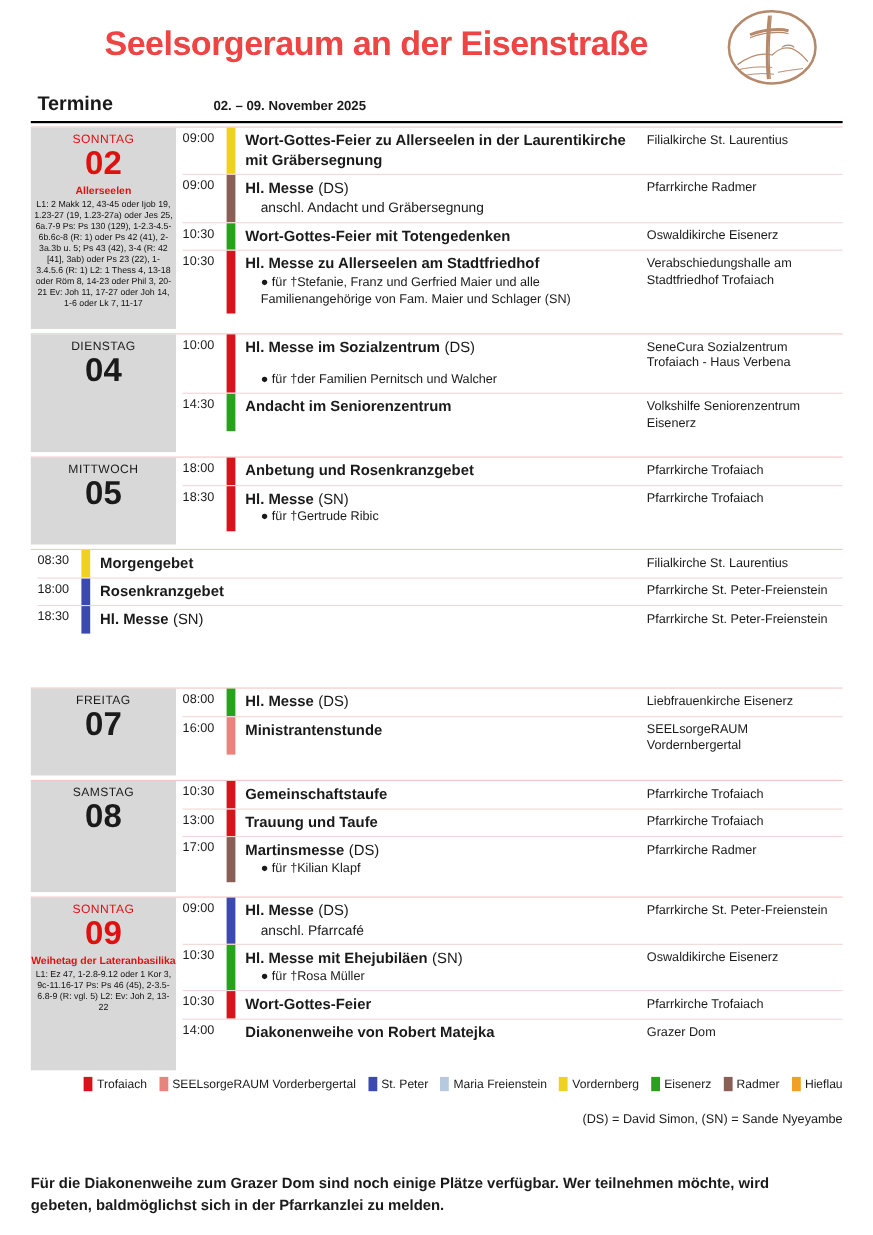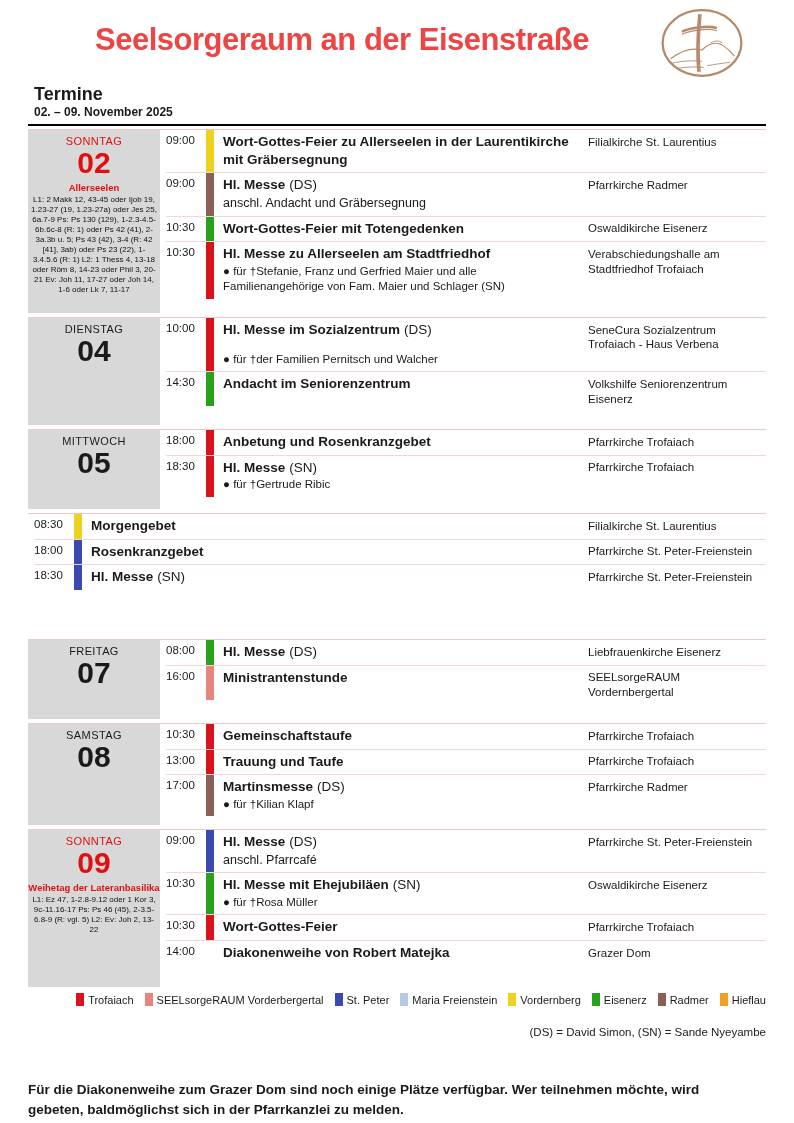--- a/index.html
+++ b/index.html
@@ -4,41 +4,41 @@
 <style>
   html,body{margin:0;padding:0;background:#fff;}
   body{width:794px;height:1123px;box-sizing:border-box;padding:8px 28px 0 28px;
        font-family:"Liberation Sans", sans-serif;color:#1a1a1a;overflow:hidden;}
   
   .hdr{display:flex;align-items:flex-start;}
   .hdr-titlewrap{flex:1;text-align:center;padding-top:14px;}
   .hdr-title{font-size:31px;font-weight:bold;letter-spacing:-0.5px;color:#ef4444;}
   .logo{width:92px;height:70px;margin-right:18px;}
   .termine-row{display:flex;align-items:baseline;border-bottom:2.5px solid #000;
-               padding-bottom:5px;margin-top:6px;flex-direction:column;}
+               padding-bottom:5px;margin-top:6px;}
   .termine{font-size:18px;font-weight:bold;margin-left:6px;width:160px;}
   .daterange{font-size:12px;font-weight:bold;text-align:center;}
   
   .sched{margin-top:3px;}
   .day{display:flex;border-top:1px solid #f2c6c6;margin-bottom:4px;align-items:stretch;}
   .daybox{width:132px;background:#d8d8d8;text-align:center;padding-top:5px;box-sizing:border-box;}
   .dayname{font-size:11px;letter-spacing:0.4px;}
   .daynum{font-size:30px;font-weight:bold;line-height:1.05;}
   .feast{font-size:9.5px;font-weight:bold;color:#e11010;margin-top:3px;}
   .readings{font-size:8px;line-height:1.26;color:#111;padding:2px 3px 4px 3px;text-align:center;}
   .events{flex:1;display:flex;flex-direction:column;padding-left:6px;}
   .event{display:flex;align-items:stretch;padding:0;}
   .event + .event{border-top:1px solid #f0d8d8;}
   .time{width:40px;font-size:11.5px;padding-top:4px;flex:none;}
   .bar{width:8px;flex:none;margin-right:9px;}
   .ebody{flex:1;padding:3px 8px 4px 0;min-width:0;}
   .etitle{font-size:13.5px;line-height:1.3;}
   .etitle .b{font-weight:bold;}
   .etitle .tag{font-weight:400;margin-left:4px;}
-  .note{font-size:11.5px;line-height:1.35;margin-top:1px;}
+  .note{font-size:11.5px;line-height:1.35;margin-top:1px;margin-left:14px;}
   .note.plain{font-size:12.5px;}
   .note.gap{margin-top:13px;}
   .loc{width:178px;flex:none;font-size:11.5px;line-height:1.3;padding-top:4.5px;}
   
   .d0{min-height:183px}.d1{min-height:107px}.d2{min-height:79px}.d3{min-height:121px}
   .d4{min-height:79px}.d5{min-height:101px}.d6{min-height:157px}
   
   .legend{margin-top:6px;text-align:right;}
   .legend-row{display:flex;justify-content:flex-end;align-items:center;gap:11px;text-align:right;}
   .legend-item{display:flex;align-items:center;gap:4px;}

